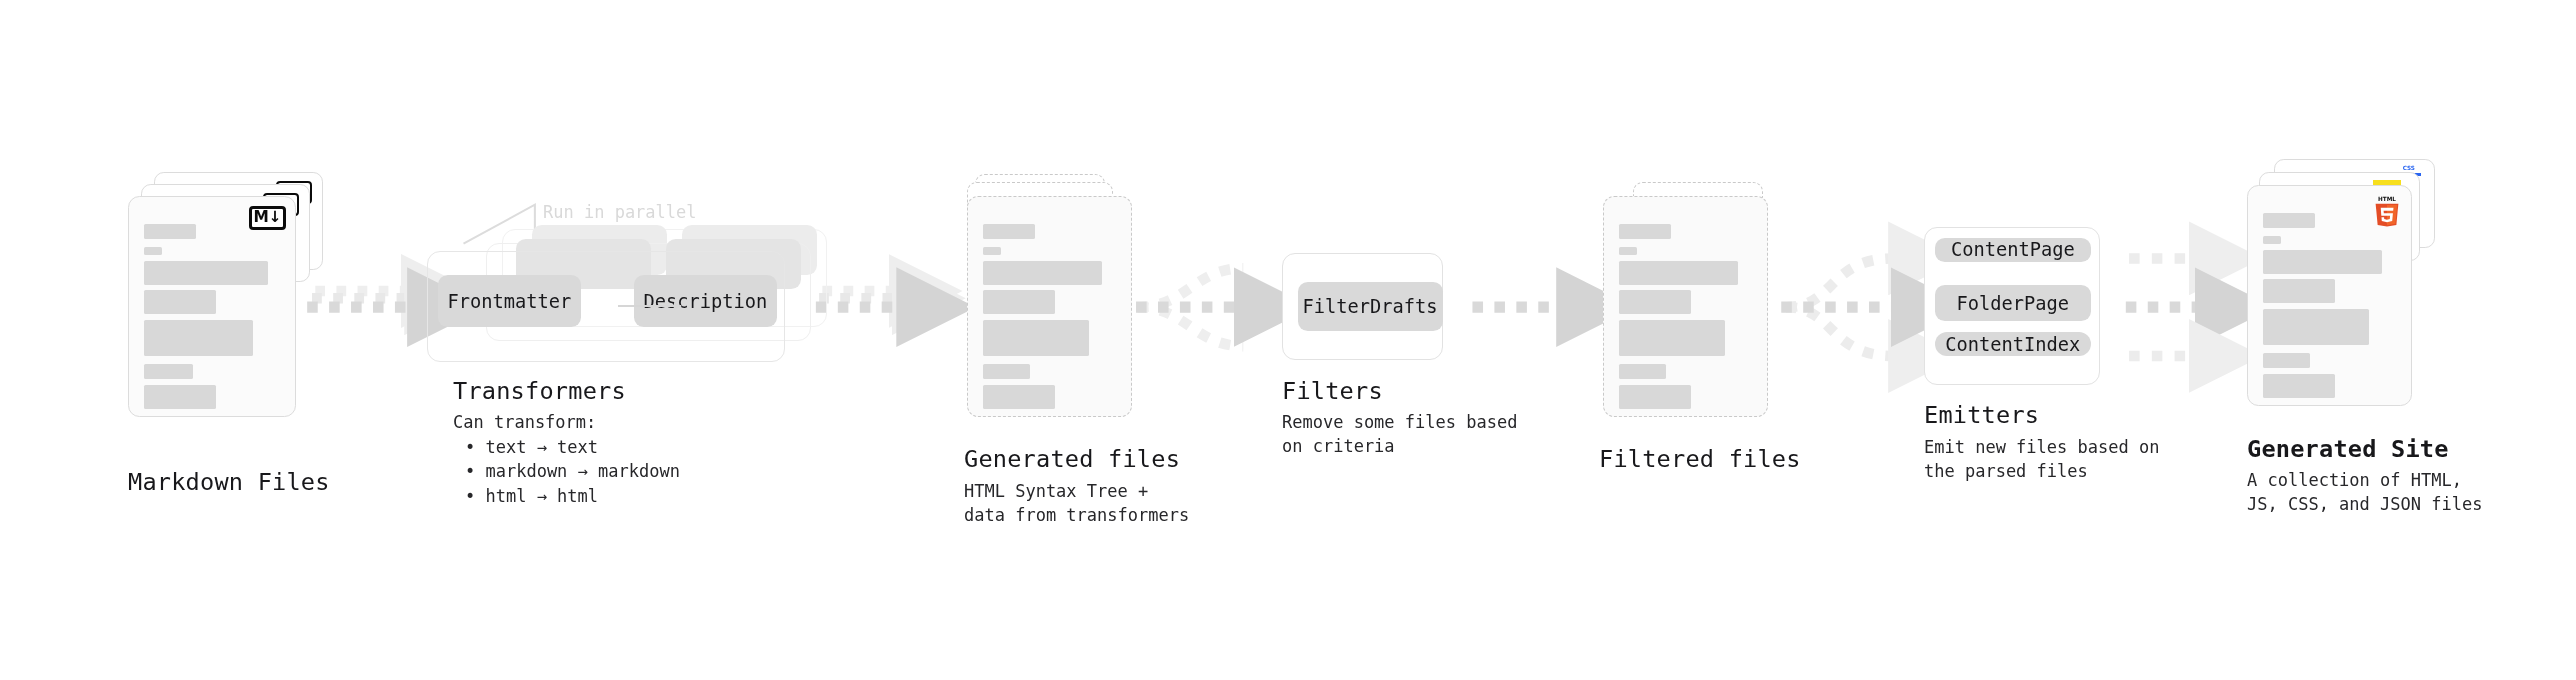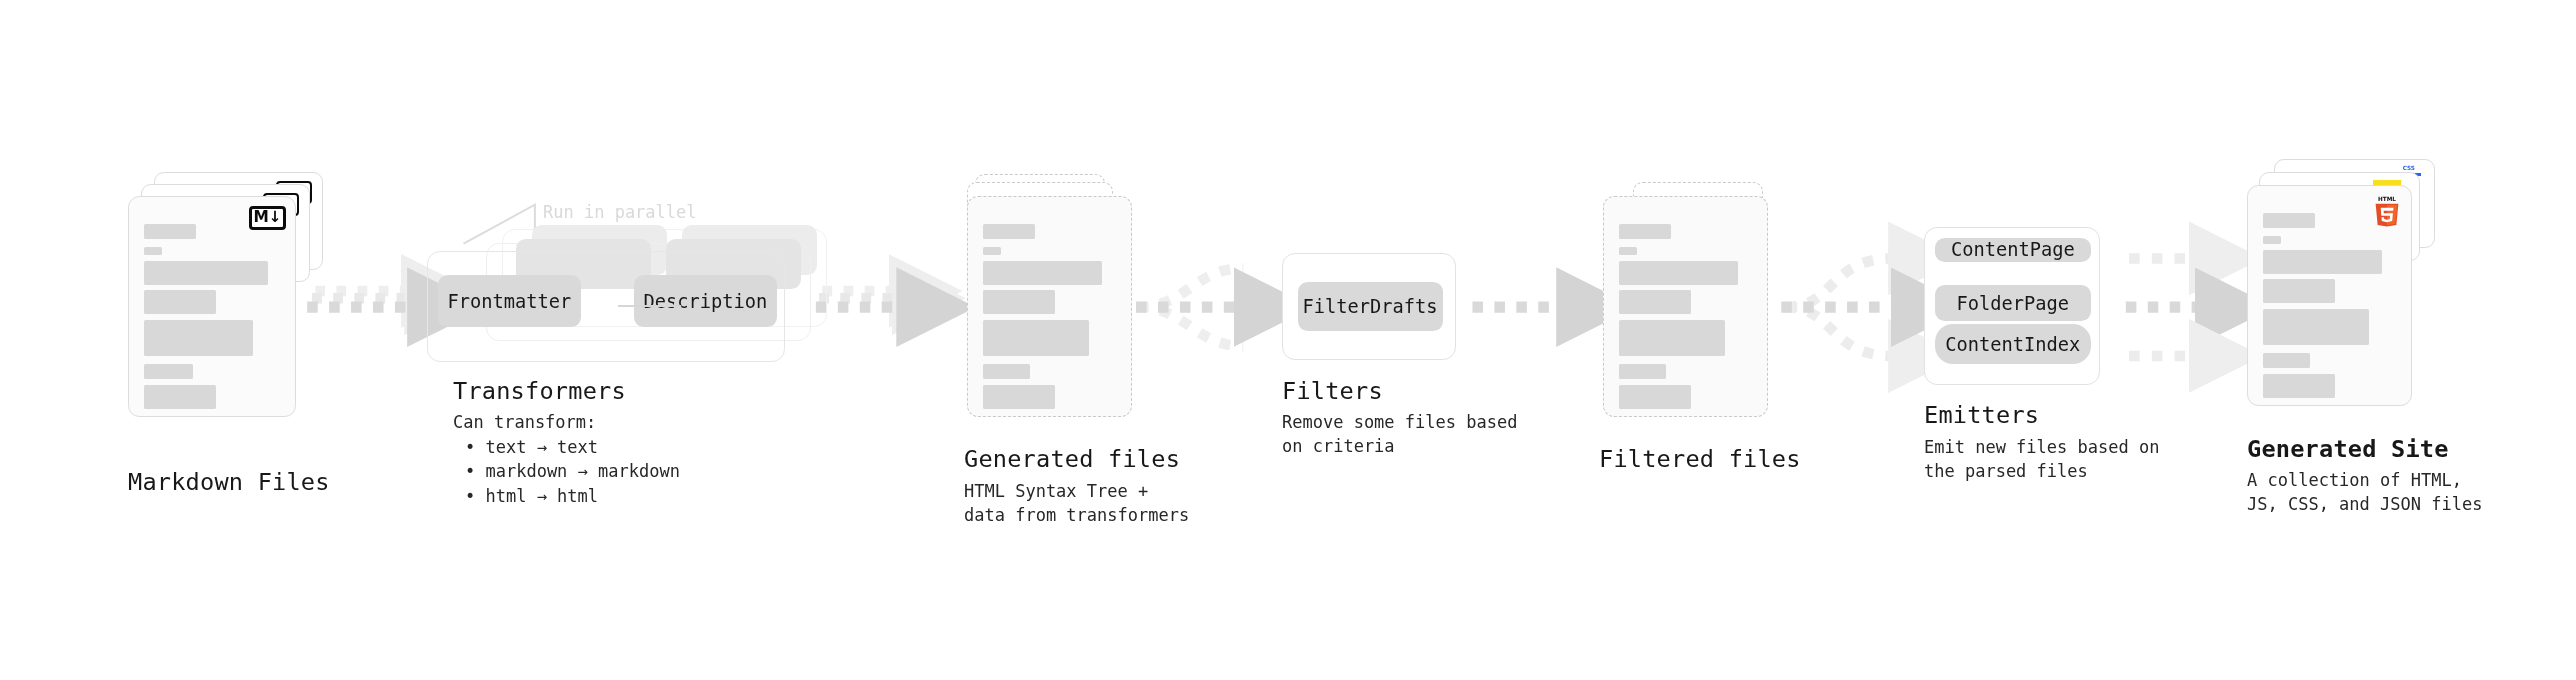--- a/index.html
+++ b/index.html
@@ -277,21 +277,21 @@
         <div class="line mid" style="left:14.6px;top:188px;width:72px;"></div>
       </div>
     </div>
 
     <div class="cap" style="left:964px;top:445px;">Generated files</div>
     <div class="sub" style="left:964px;top:479px;">HTML Syntax Tree +
 data from transformers</div>
   </div>
 
   <div class="node">
-    <div class="panel" style="left:1282px;top:253px;width:174px;height:107px;">
+    <div class="panel" style="left:1282px;top:253px;width:161px;height:107px;">
       <div class="pill" style="left:14.6px;top:28px;width:145px;height:49px;">FilterDrafts</div>
     </div>
 
     <div class="cap" style="left:1282px;top:377px;">Filters</div>
     <div class="sub" style="left:1282px;top:410px;">Remove some files based
 on criteria</div>
   </div>
 
   <div class="node">
     <div class="docstack">
@@ -307,21 +307,21 @@
       </div>
     </div>
 
     <div class="cap" style="left:1599px;top:445px;">Filtered files</div>
   </div>
 
   <div class="node">
     <div class="panel" style="left:1924px;top:227px;width:176px;height:158px;">
       <div class="pill" style="left:9.8px;top:9.8px;width:156px;height:24px;">ContentPage</div>
       <div class="pill" style="left:9.8px;top:57px;width:156px;height:36px;">FolderPage</div>
-      <div class="pill" style="left:9.8px;top:96px;width:156px;height:40px;border-radius:18px;">ContentIndex</div>
+      <div class="pill" style="left:9.8px;top:104px;width:156px;height:24px;border-radius:18px;">ContentIndex</div>
     </div>
 
     <div class="cap" style="left:1924px;top:401px;">Emitters</div>
     <div class="sub" style="left:1924px;top:435px;">Emit new files based on
 the parsed files</div>
   </div>
 
   <div class="node">
     <div class="docstack">
 

